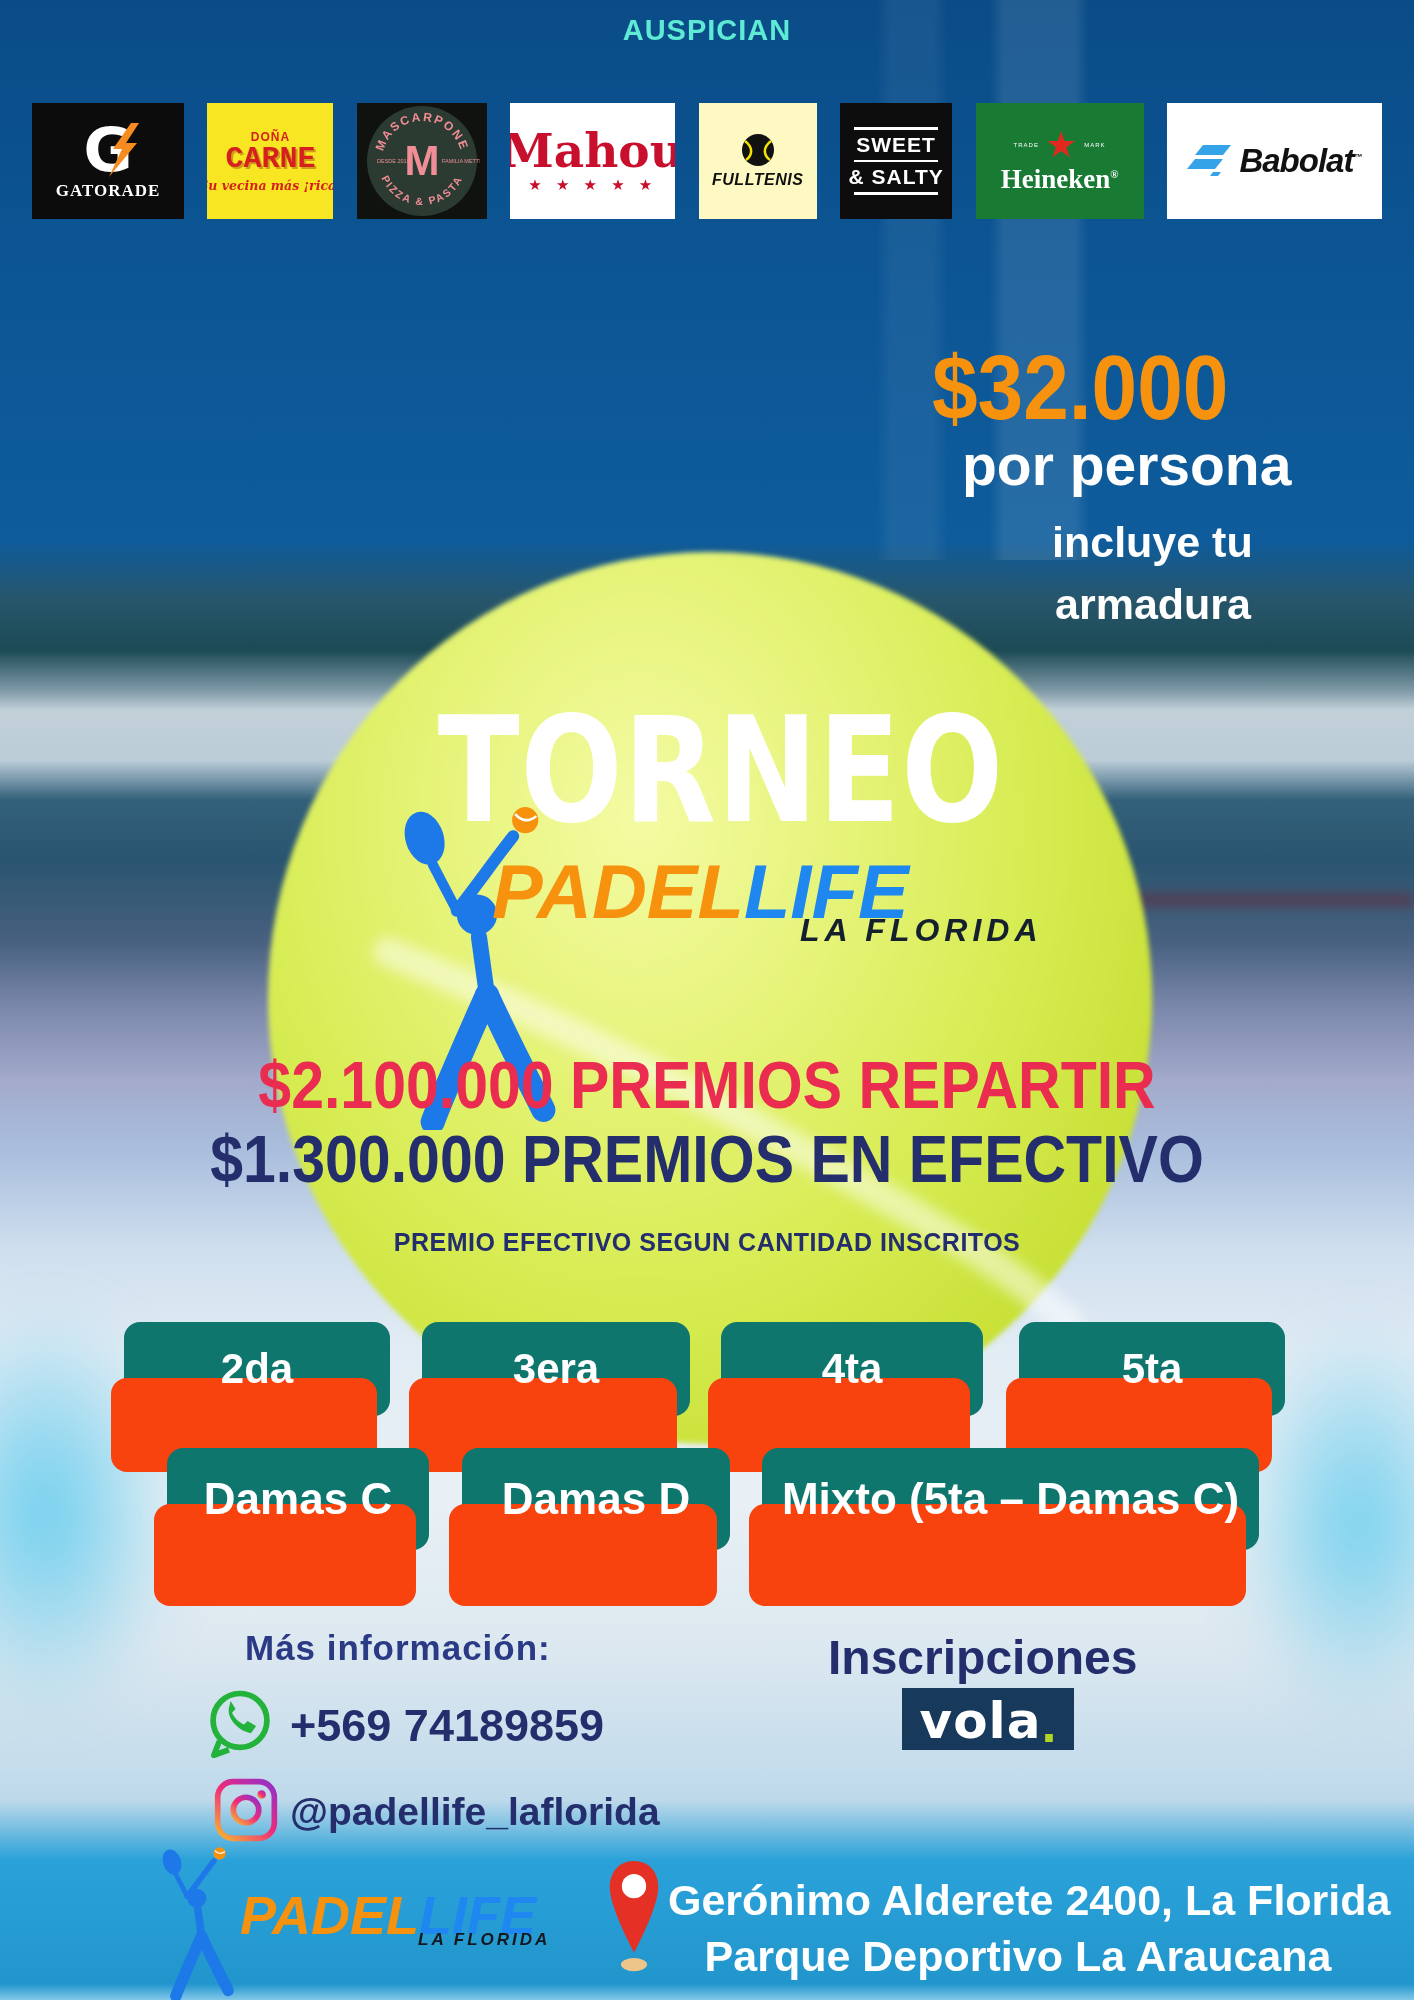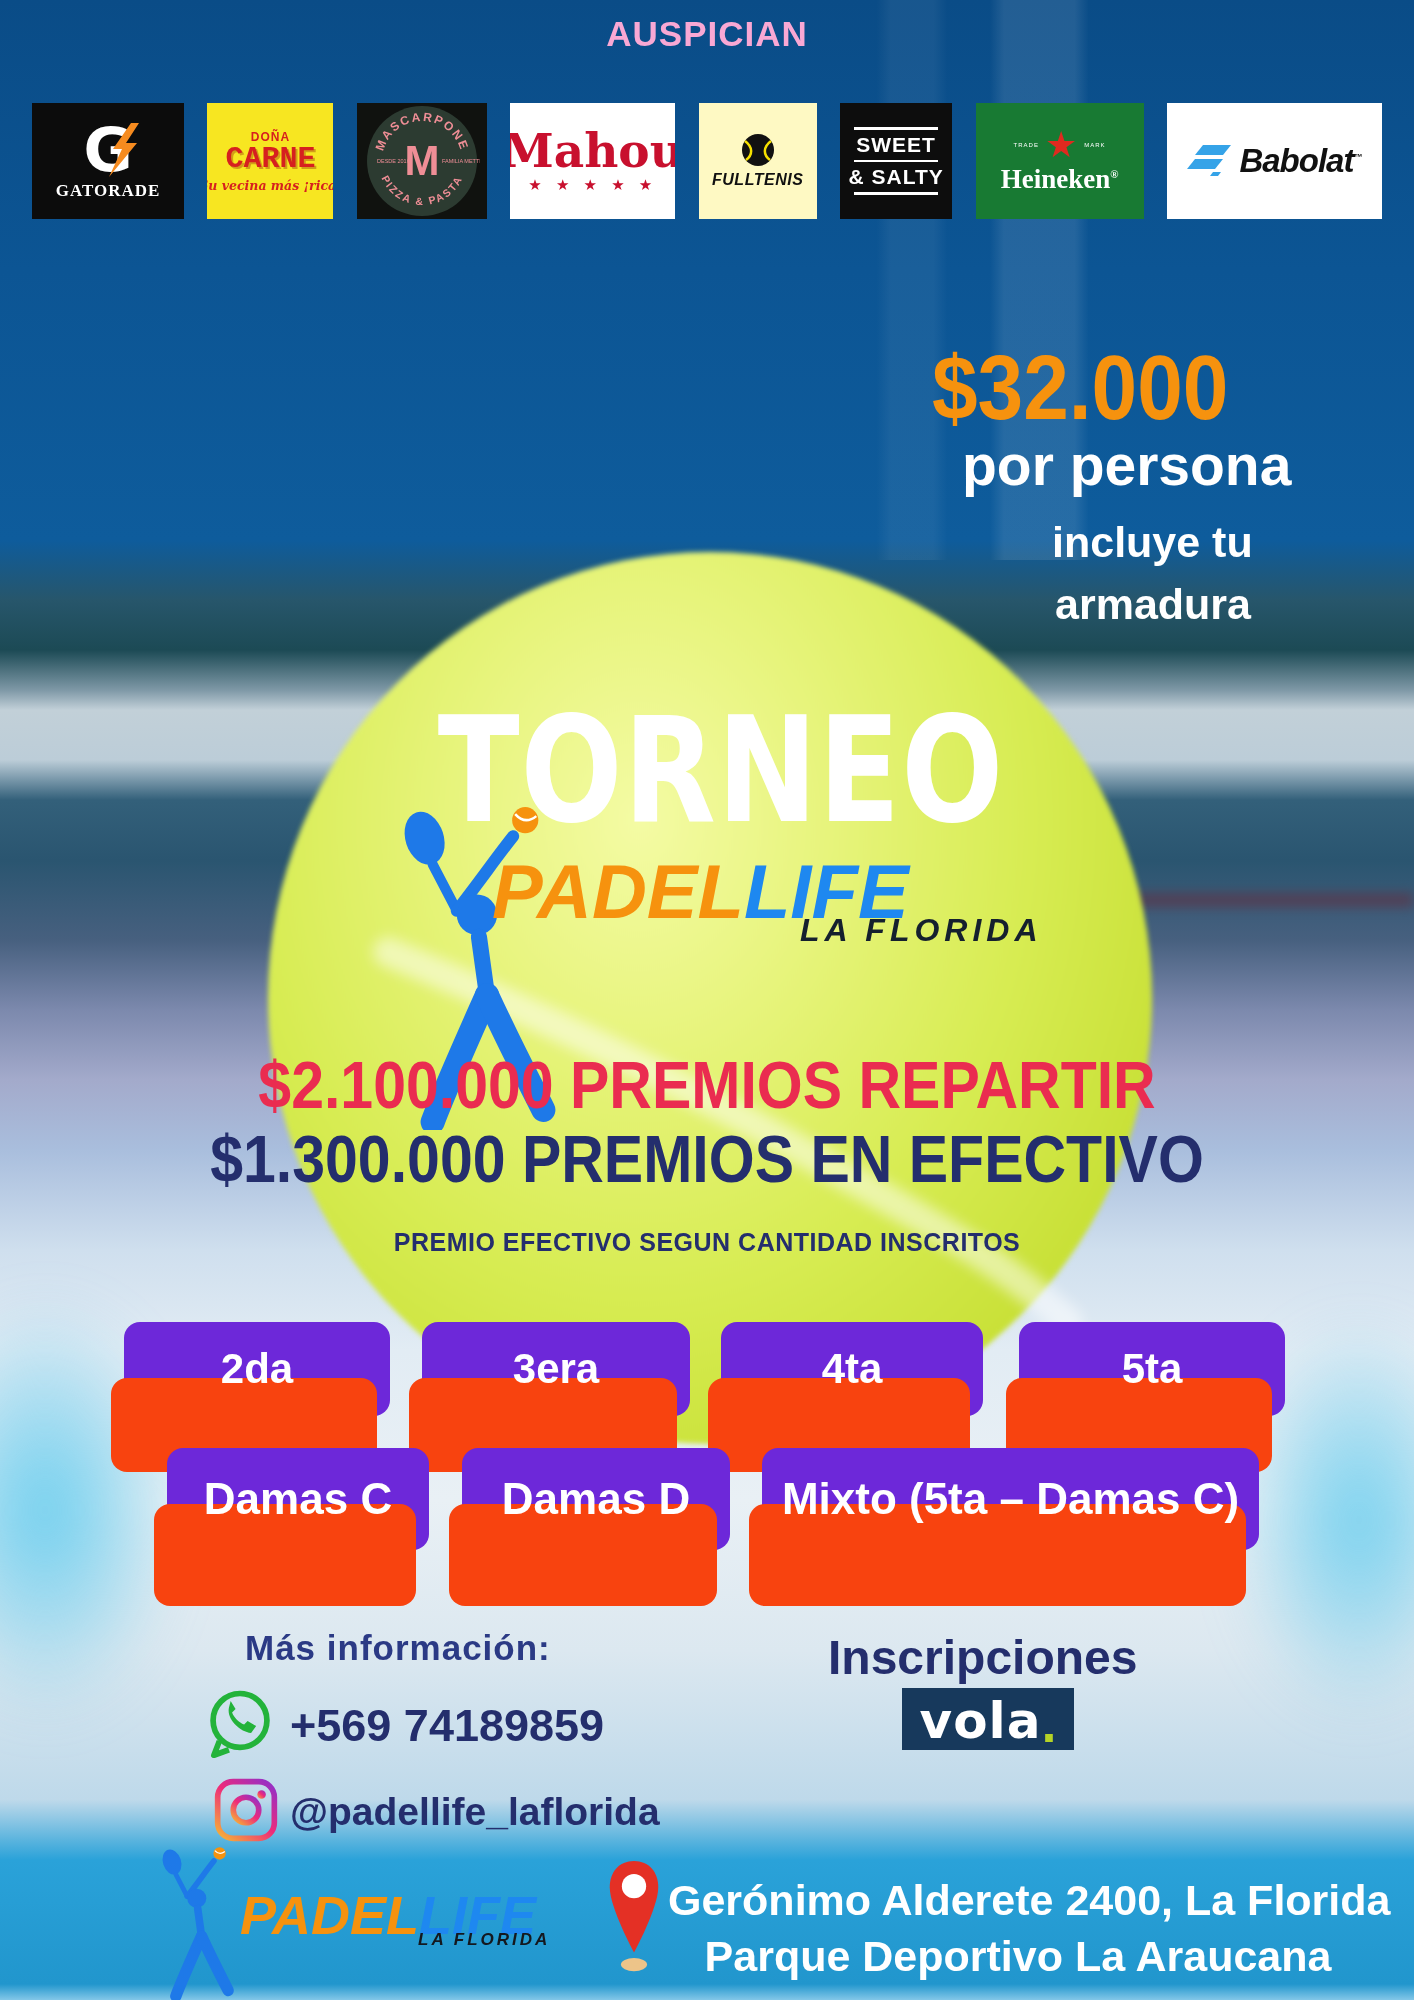--- a/index.html
+++ b/index.html
@@ -24,21 +24,21 @@
   .smudge.right{right:-70px;top:1320px;width:250px;height:400px;
     background:radial-gradient(closest-side,rgba(72,196,236,.75),transparent);}
 
   .ball{position:absolute;left:268px;top:552px;width:884px;height:892px;z-index:1;
     border-radius:50%;filter:blur(2.5px);
     background:radial-gradient(ellipse at 42% 30%,#f4fba4 0%,#e7f47c 26%,#d7ec52 54%,#c8e036 78%,#bed82d 100%);}
   .ball-seam{position:absolute;left:268px;top:552px;width:884px;height:892px;z-index:1;filter:blur(7px);}
 
   
   .auspician{position:absolute;top:14px;left:0;width:100%;text-align:center;z-index:2;
-    color:#f9a8d4;font-size:35px;font-weight:800;letter-spacing:1px;}
+    color:#5eead4;font-size:29px;font-weight:800;letter-spacing:1px;}
   .sponsors{position:absolute;top:103px;left:32px;width:1350px;z-index:2;
     display:flex;justify-content:space-between;align-items:flex-start;}
   .tile{height:116px;display:flex;flex-direction:column;align-items:center;justify-content:center;overflow:hidden;}
   .t-gatorade{width:152px;background:#0c0c0c;color:#fff;}
   .gat-g{position:relative;font-family:"DejaVu Sans",sans-serif;font-size:60px;font-weight:900;line-height:58px;}
   .gat-bolt{position:absolute;right:-6px;top:2px;}
   .gat-name{font-family:"Liberation Serif",serif;font-weight:700;font-size:17px;letter-spacing:1px;margin-top:2px;}
   .t-carne{width:126px;background:#f7e621;color:#d6201f;}
   .carne-top{font-size:12px;font-weight:800;letter-spacing:1px;}
   .carne-name{font-family:Liberation Mono, monospace;font-size:30px;font-weight:900;line-height:30px;
@@ -93,21 +93,21 @@
   
   .prize-red{position:absolute;left:0;top:1046px;width:100%;text-align:center;z-index:2;
     color:#ea2c50;font-size:59px;font-weight:800;}
   .prize-navy{position:absolute;left:0;top:1120px;width:100%;text-align:center;z-index:2;
     color:#242e6d;font-size:59px;font-weight:800;}
   .prize-red .l,.prize-navy .l{display:inline-block;transform:scaleY(1.14);transform-origin:center top;white-space:nowrap;}
   .prize-note{position:absolute;left:0;top:1200px;width:100%;text-align:center;z-index:2;
     color:#242e6d;font-size:25px;font-weight:700;letter-spacing:.5px;margin-top:28px;}
 
   
-  .cat-btn{position:absolute;z-index:3;background:#6d28d9;border-radius:16px;
+  .cat-btn{position:absolute;z-index:3;background:#0f766e;border-radius:16px;
     display:flex;align-items:center;justify-content:center;color:#fff;font-weight:800;}
   .cat-btn::before{content:"";position:absolute;inset:0;border-radius:16px;background:#f8430f;
     transform:translate(-13px,56px);z-index:-1;}
   .r1{top:1322px;height:94px;font-size:42px;}
   .r2{top:1448px;height:102px;font-size:44px;}
 
   
   .info-head{position:absolute;left:245px;top:1628px;z-index:2;color:#2b3a85;
     font-size:35px;font-weight:600;letter-spacing:1px;}
   .wa-icon{position:absolute;left:202px;top:1684px;z-index:2;}

